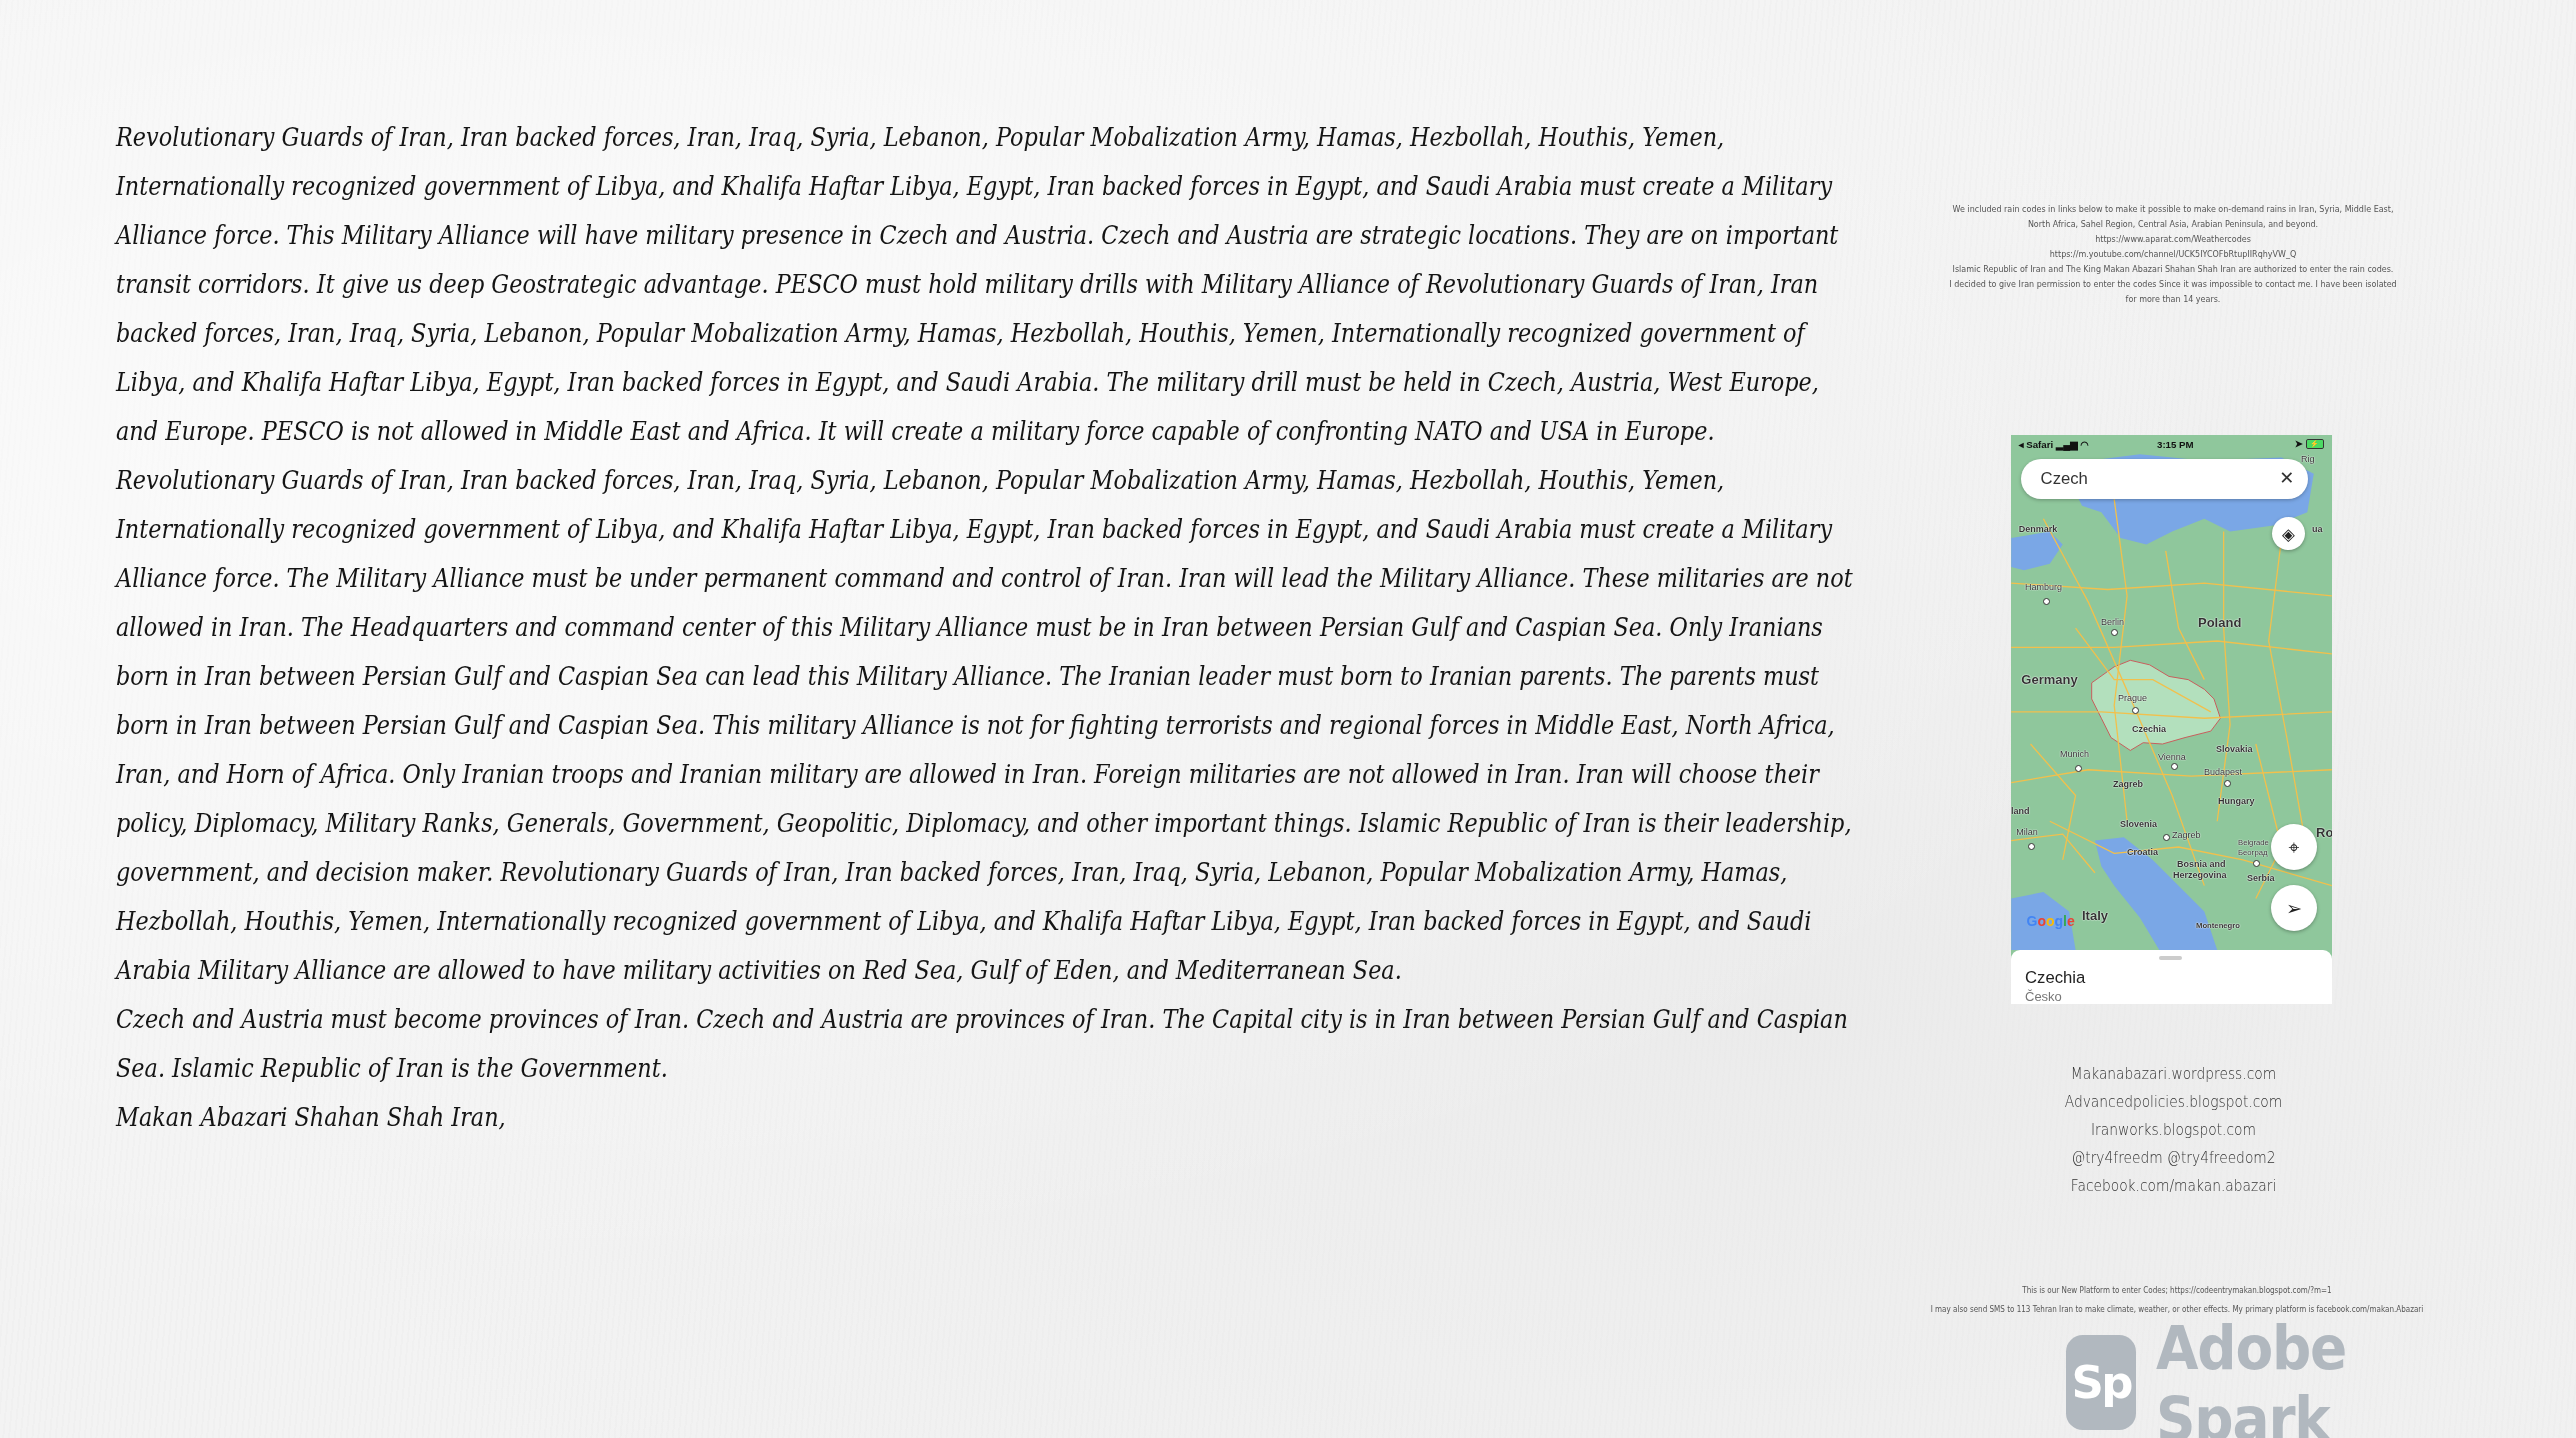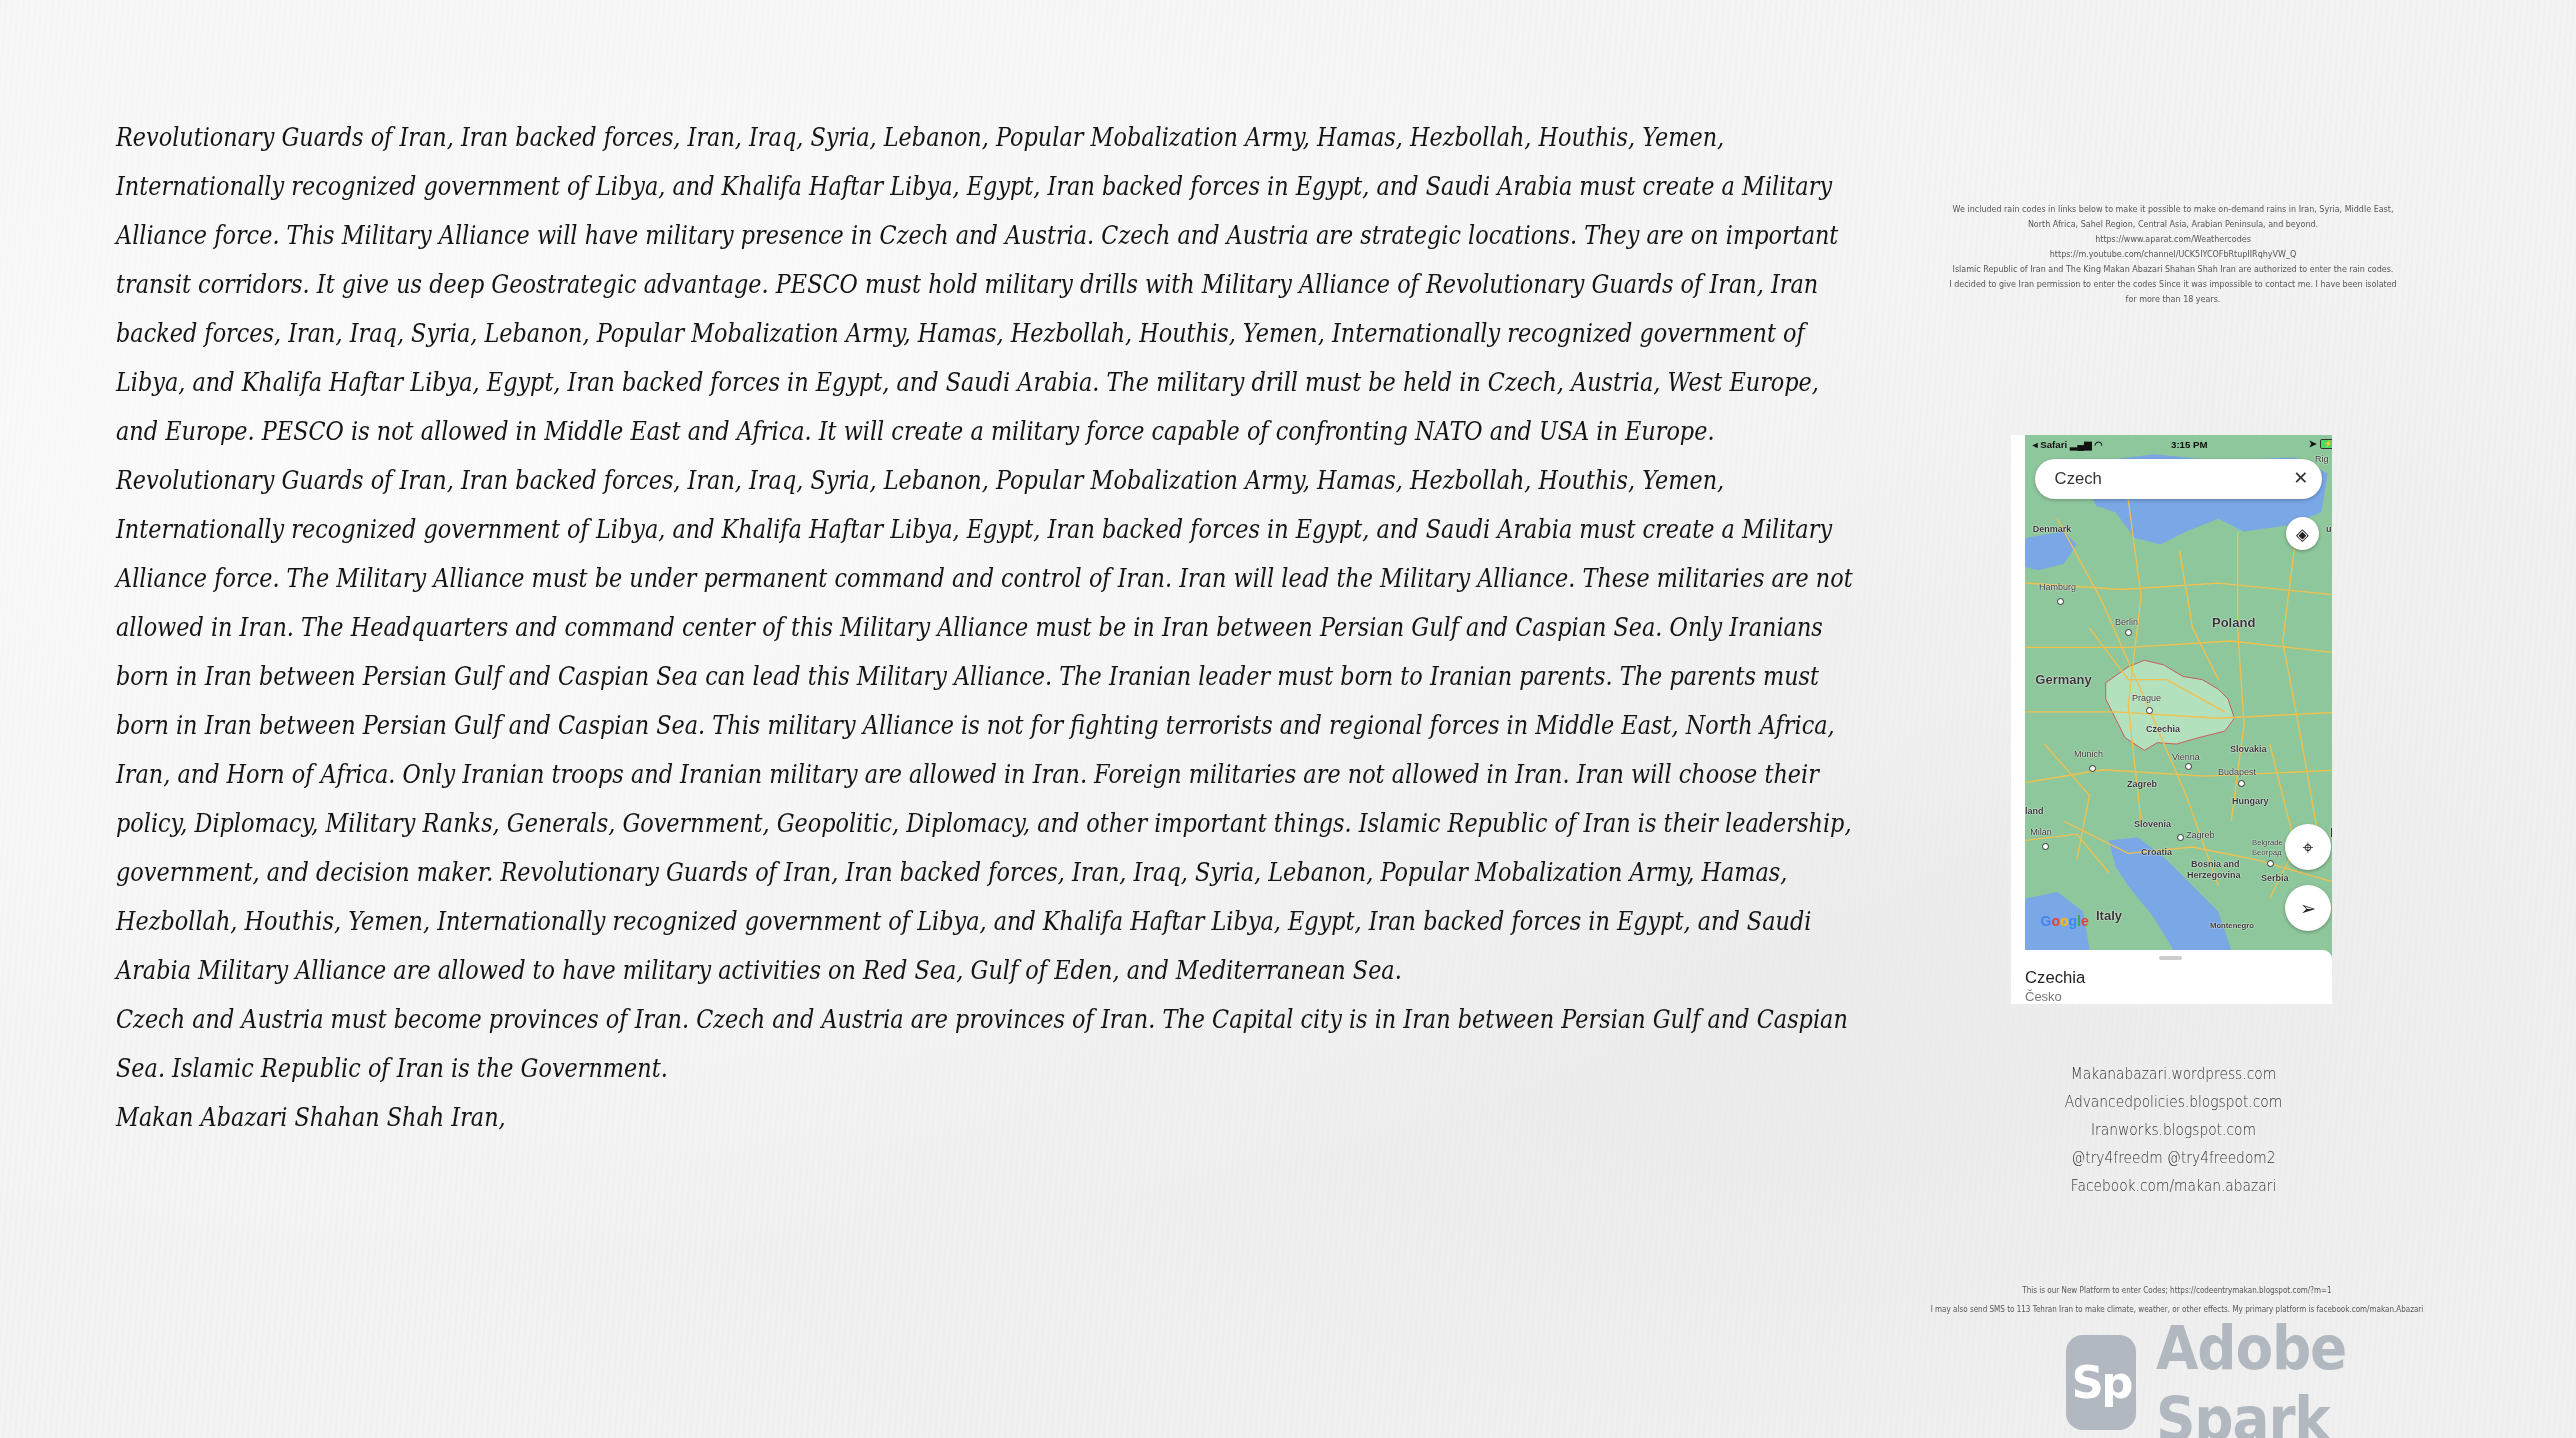--- a/index.html
+++ b/index.html
@@ -20,21 +20,21 @@
     width:2029px;
   }
   .main-text p { margin:0; }
   .rain-note {
     position:absolute; left:1938px; top:202px; width:470px;
     font-family:"DejaVu Sans", sans-serif; font-size:8px; line-height:15px;
     color:#555; text-align:center;
   }
   
   .phone { position:absolute; left:2011px; top:435px; width:321px; height:569px; background:#fff; overflow:hidden; }
-  .map { position:absolute; left:14px; top:0; width:321px; height:619px; background:#8fc79c; overflow:hidden; }
+  .map { position:absolute; left:0; top:0; width:321px; height:619px; background:#8fc79c; overflow:hidden; }
   .map svg { position:absolute; left:0; top:0; }
   .status-bar {
     position:absolute; left:0; top:0; width:321px; height:19.3px;
     font-family:"Liberation Sans", sans-serif; font-weight:bold; font-size:9.7px; color:#111;
   }
   .status-back { position:absolute; left:7.7px; top:3.9px; }
   .status-time { position:absolute; left:146px; top:3.9px; }
   .status-right { position:absolute; right:7.7px; top:2.6px; font-size:9.7px; }
   .battery { display:inline-block; width:16.7px; height:8.4px; border:1px solid #333; border-radius:1.9px; vertical-align:middle; background:#4cd964; position:relative; text-align:center; font-size:7px; line-height:8.4px; }
   .search-box {
@@ -85,21 +85,21 @@
   <p>Makan Abazari Shahan Shah Iran,</p>
 </div>
 
 <div class="rain-note">
   <div>We included rain codes in links below to make it possible to make on-demand rains in Iran, Syria, Middle East,</div>
   <div>North Africa, Sahel Region, Central Asia, Arabian Peninsula, and beyond.</div>
   <div>https://www.aparat.com/Weathercodes</div>
   <div>https://m.youtube.com/channel/UCK5IYCOFbRtupIIRqhyVW_Q</div>
   <div>Islamic Republic of Iran and The King Makan Abazari Shahan Shah Iran are authorized to enter the rain codes.</div>
   <div>I decided to give Iran permission to enter the codes Since it was impossible to contact me. I have been isolated</div>
-  <div>for more than 18 years.</div>
+  <div>for more than 14 years.</div>
 </div>
 
 <div class="phone">
   <div class="map">
     <svg width="321" height="515" viewBox="0 0 498 800">
       <rect x="0" y="0" width="498" height="800" fill="#8fc79c"></rect>
 
       <path d="M120 40 L200 30 L300 40 L420 35 L470 60 L460 120 L410 140 L340 150 L300 130 L250 150 L210 170 L170 160 L140 120 L110 110 L90 70 Z" fill="#7aa7e6"></path>
       <path d="M0 160 L60 150 L80 170 L60 200 L20 210 L0 205 Z" fill="#7aa7e6"></path>
 

